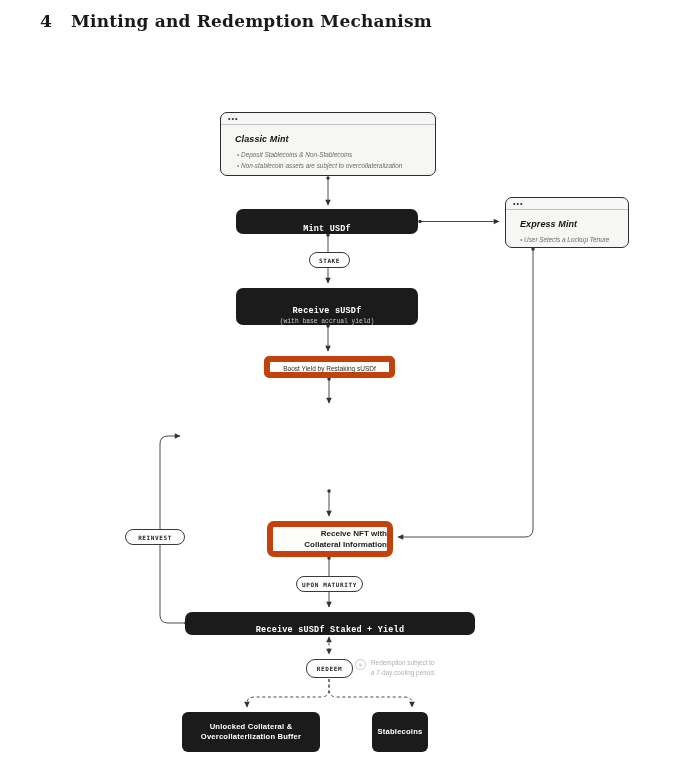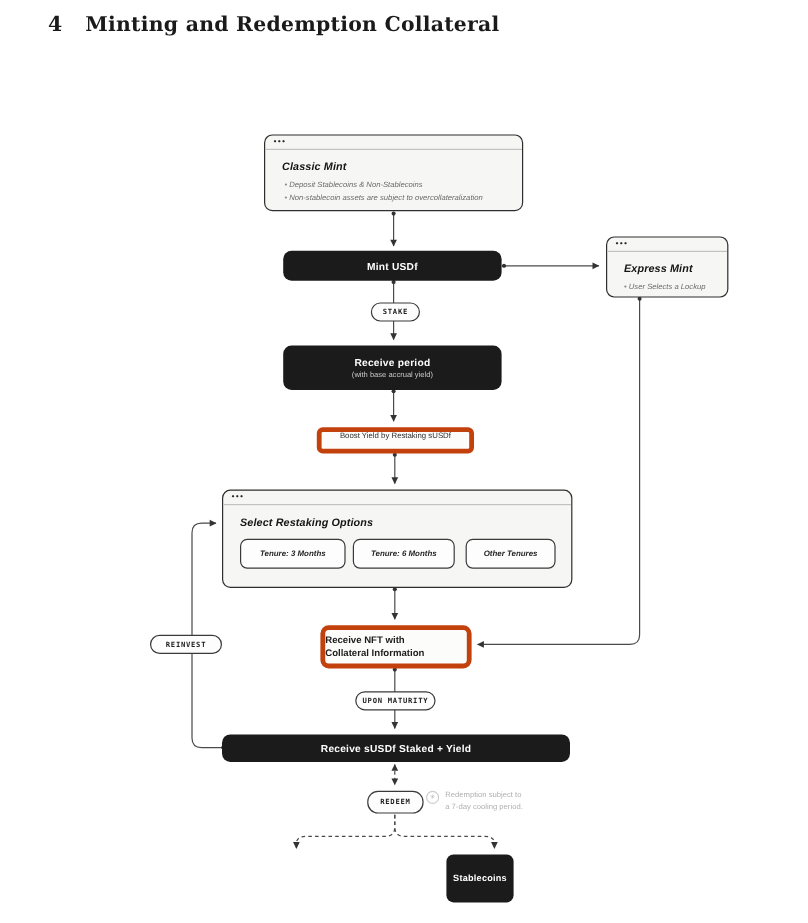--- a/index.html
+++ b/index.html
@@ -7,54 +7,54 @@
         font-family:"Liberation Sans",sans-serif;}
   
   #heading{position:absolute;left:40px;top:11px;display:flex;gap:19px;
            font-family:"DejaVu Serif","Liberation Serif",serif;font-weight:bold;
            font-size:17px;color:#1a1a1a;letter-spacing:.2px;}
   
   #wires{position:absolute;left:0;top:0;z-index:1;}
   
   .abs{position:absolute;z-index:2;box-sizing:border-box;}
   .black-node{background:#1b1b1b;color:#fff;border-radius:7px;display:flex;flex-direction:column;
-              align-items:center;justify-content:center;text-align:center;}
+              align-items:center;justify-content:flex-end;text-align:center;font-family:Liberation Mono, monospace;}
   .black-node .main{font-size:8.5px;font-weight:bold;letter-spacing:.2px;}
   .black-node .sub{font-size:6.3px;color:#c9c9c9;margin-top:2px;}
   .card{background:#f6f6f4;border:1.2px solid #2e2e2e;border-radius:7px;overflow:hidden;font-style:italic;}
   .card-header{height:11px;border-bottom:1px solid #c2c2c2;display:flex;align-items:center;}
   .window-dots{font-size:7px;letter-spacing:1px;color:#2a2a2a;margin-left:7px;line-height:7px;}
   .card-title{font-size:9px;font-weight:bold;color:#141414;margin:9px 0 0 14px;letter-spacing:.1px;}
   .card-bullets{margin:5px 0 0 16px;padding:0;list-style:none;}
   .card-bullets li{font-size:6.4px;color:#6b6b6b;line-height:11px;}
   .card-bullets li::before{content:"•  ";color:#8a8a8a;}
   .pill{background:#fdfdfd;border:1px solid #3a3a3a;border-radius:9px;display:flex;align-items:center;
         justify-content:center;font-family:"DejaVu Sans Mono","Liberation Mono",monospace;
         font-size:6px;letter-spacing:.6px;color:#1f1f1f;font-weight:bold;}
-  .mini-box{background:#fcfcfb;border:4px solid #c2410c;border-radius:5px;display:flex;
-            align-items:flex-start;justify-content:center;font-size:6.5px;color:#2d2d2d;text-align:center;}
+  .mini-box{background:#fcfcfb;border:6px solid #c2410c;border-radius:5px;display:flex;
+            align-items:flex-end;justify-content:center;font-size:6.5px;color:#2d2d2d;text-align:center;}
   .tenure-btn{position:absolute;top:40px;height:25px;background:#fdfdfd;border:1px solid #3a3a3a;
               border-radius:6px;display:flex;align-items:center;justify-content:center;
               font-size:6.6px;font-weight:bold;color:#1f1f1f;box-sizing:border-box;}
   .note{display:flex;gap:5px;align-items:flex-start;}
   .note-icon{width:9px;height:9px;border:1px solid #cdcdcd;border-radius:50%;color:#b5b5b5;
              font-size:5.5px;display:flex;align-items:center;justify-content:center;flex:0 0 auto;margin-top:1px;}
   .note-text{font-size:6.4px;color:#b0b0b0;line-height:10px;}
   .bottom-box{background:#1b1b1b;color:#fff;border-radius:6px;display:flex;flex-direction:column;
               align-items:center;justify-content:center;text-align:center;font-weight:bold;
               font-size:7.6px;line-height:10.5px;letter-spacing:.2px;}
 </style>
 </head>
 <body>
 
 <div id="page">
 
   <div id="heading">
     <span>4</span>
-    <span>Minting and Redemption Collateral</span>
+    <span>Minting and Redemption Mechanism</span>
   </div>
 
   <svg id="wires" width="673" height="769">
     <defs>
       <marker id="arr" viewBox="0 0 8 8" refX="6.5" refY="4" markerWidth="7" markerHeight="7" orient="auto-start-reverse">
         <path d="M0.5,0.8 L7,4 L0.5,7.2 z" fill="#333"></path>
       </marker>
       <marker id="dotm" viewBox="0 0 4 4" refX="2" refY="2" markerWidth="4" markerHeight="4">
         <circle cx="2" cy="2" r="1.7" fill="#333"></circle>
       </marker>
@@ -85,58 +85,43 @@
     <ul class="card-bullets">
       <li>Deposit Stablecoins &amp; Non-Stablecoins</li>
       <li>Non-stablecoin assets are subject to overcollateralization</li>
     </ul>
   </div>
 
   <div class="abs black-node" style="left:236px;top:209px;width:182px;height:25px;">
     <span class="main">Mint USDf</span>
   </div>
 
-  <div class="abs card" style="left:505px;top:197px;width:102px;height:51px;">
+  <div class="abs card" style="left:505px;top:197px;width:124px;height:51px;">
     <div class="card-header">
       <span class="window-dots">•••</span>
     </div>
     <div class="card-title">Express Mint</div>
     <ul class="card-bullets" style="margin-left:14px;">
       <li>User Selects a Lockup Tenure</li>
     </ul>
   </div>
 
   <div class="abs pill" style="left:309px;top:252px;width:41px;height:16px;">
     <span>STAKE</span>
   </div>
 
   <div class="abs black-node" style="left:236px;top:288px;width:182px;height:37px;">
-    <span class="main">Receive period</span>
+    <span class="main">Receive sUSDf</span>
     <span class="sub">(with base accrual yield)</span>
   </div>
 
   <div class="abs mini-box" style="left:264px;top:356px;width:131px;height:22px;">
     <span>Boost Yield by Restaking sUSDf</span>
   </div>
 
-  <div class="abs card" style="left:185px;top:408px;width:292px;height:82px;">
-    <div class="card-header">
-      <span class="window-dots">•••</span>
-    </div>
-    <div class="card-title">Select Restaking Options</div>
-    <div class="tenure-btn" style="left:14px;width:88px;">
-      <span>Tenure: 3 Months</span>
-    </div>
-    <div class="tenure-btn" style="left:108px;width:85px;">
-      <span>Tenure: 6 Months</span>
-    </div>
-    <div class="tenure-btn" style="left:202px;width:75px;">
-      <span>Other Tenures</span>
-    </div>
-  </div>
 
   <div class="abs pill" style="left:125px;top:529px;width:60px;height:16px;">
     <span>REINVEST</span>
   </div>
 
   <div class="abs mini-box" style="left:267px;top:521px;width:126px;height:36px;border-radius:7px;flex-direction:column;font-weight:bold;font-size:8px;line-height:11px;color:#1c1c1c;">
     <span>Receive NFT with</span>
     <span>Collateral Information</span>
   </div>
 
@@ -153,17 +138,21 @@
   </div>
 
   <div class="abs note" style="left:355px;top:658px;width:110px;">
     <span class="note-icon">✳</span>
     <span class="note-text">
       <span>Redemption subject to</span><br>
       <span>a 7-day cooling period.</span>
     </span>
   </div>
 
+  <div class="abs bottom-box" style="left:182px;top:712px;width:138px;height:40px;">
+    <span>Unlocked Collateral &amp;</span>
+    <span>Overcollaterlization Buffer</span>
+  </div>
   <div class="abs bottom-box" style="left:372px;top:712px;width:56px;height:40px;">
     <span>Stablecoins</span>
   </div>
 
 </div>
 
 </body></html>

